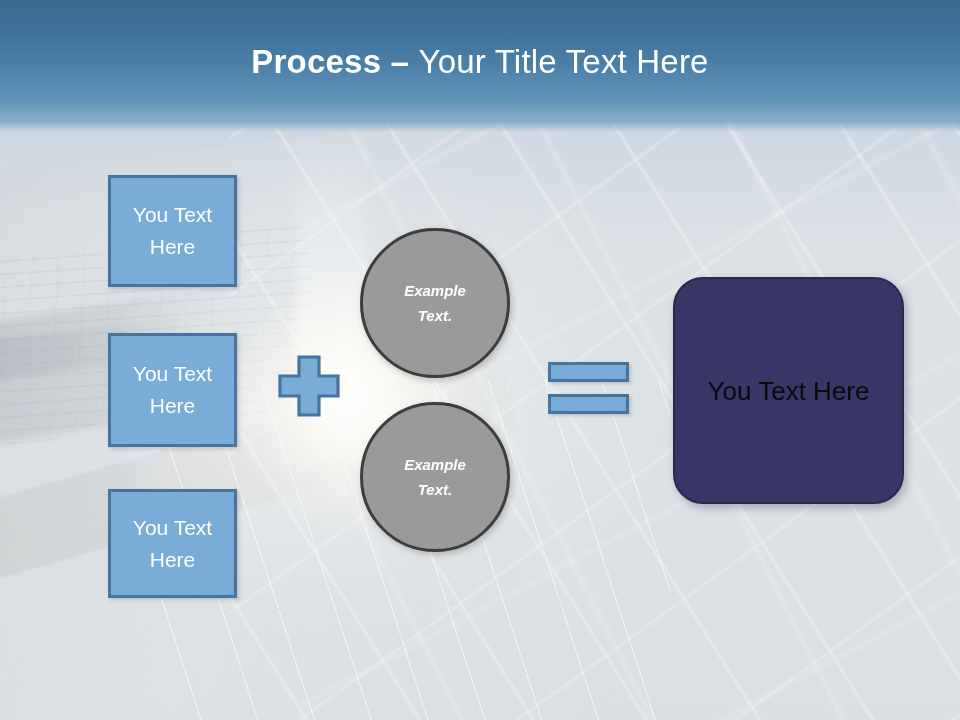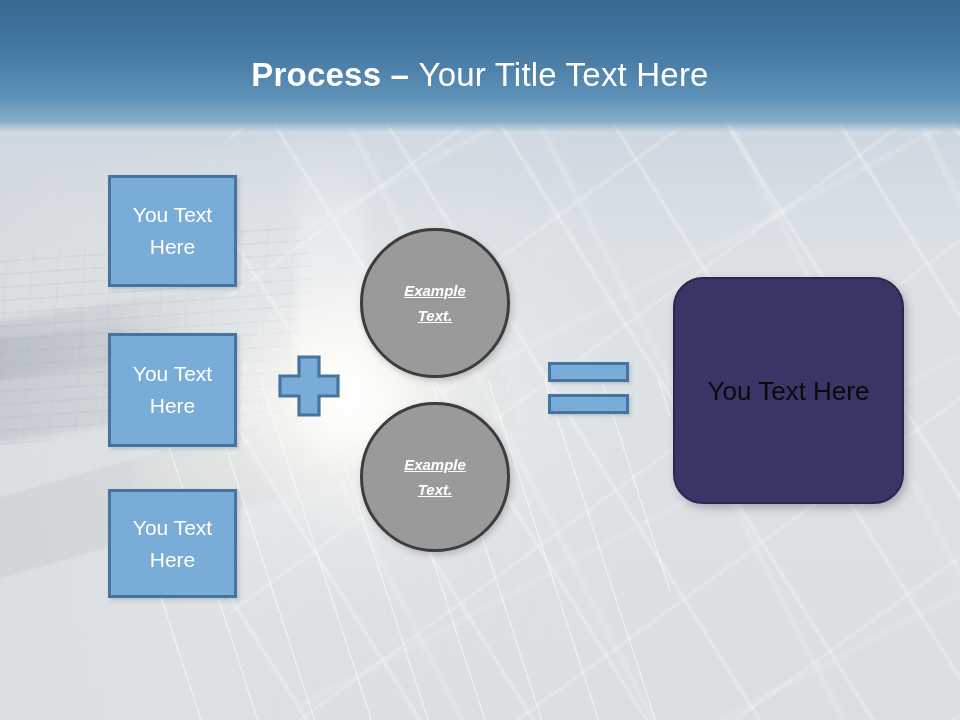--- a/index.html
+++ b/index.html
@@ -227,21 +227,21 @@
       #3a6a92 0%,
       #3d6f98 18%,
       #4b7fa8 48%,
       #5e92b8 74%,
       #86aecb 92%,
       rgba(168,196,221,0) 100%);
   }
   .slide-title {
     position: absolute;
     left: 0;
-    top: 55px;
+    top: 42px;
     width: 960px;
     text-align: center;
     color: #ffffff;
     font-size: 33px;
     line-height: 40px;
     letter-spacing: 0.2px;
     white-space: nowrap;
   }
   .slide-title .t-bold { font-weight: bold; }
   .slide-title .t-dash { font-weight: bold; }
@@ -295,21 +295,21 @@
     text-align: center;
     color: #ffffff;
     font-size: 15px;
     line-height: 25px;
     font-weight: bold;
     font-style: italic;
     box-shadow: 2px 3px 6px rgba(70,70,70,0.28);
   }
   #circle1 { left: 360px; top: 228px; }
   #circle2 { left: 360px; top: 402px; }
-  .gray-circle .label { display: block; max-width: 120px; text-decoration: underline; }
+  .gray-circle .label { display: block; max-width: 120px; }
 
   
   .equals-sign {
     position: absolute;
     left: 548px;
     top: 362px;
     width: 81px;
     height: 52px;
   }
   .equals-sign .bar {

